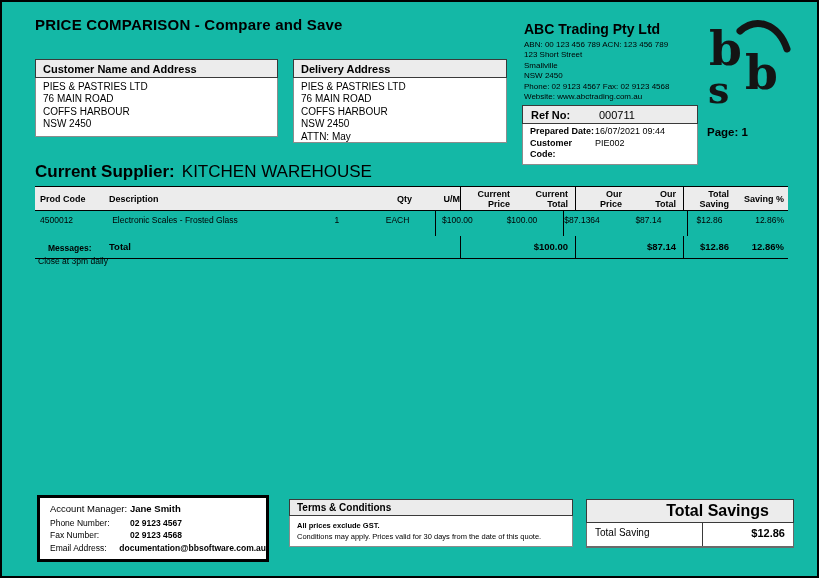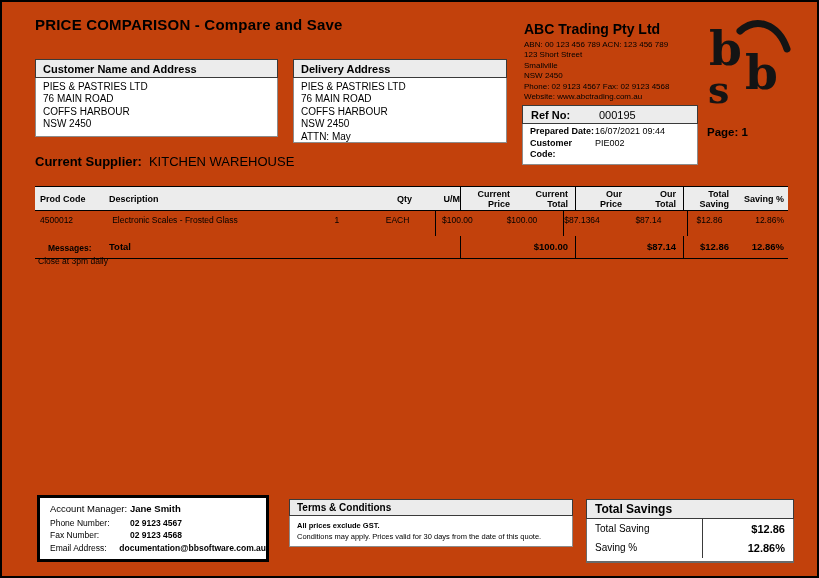--- a/index.html
+++ b/index.html
@@ -1,19 +1,19 @@
 <!DOCTYPE html>
 <html><head>
 <meta charset="utf-8">
 <style>
   * { margin:0; padding:0; box-sizing:border-box; }
   html,body { background:#ffffff; }
   .page {
     position:relative; width:819px; height:578px;
-    background:#c2410c; border:2px solid #000; overflow:hidden;
+    background:#14b8a6; border:2px solid #000; overflow:hidden;
     font-family:"Liberation Sans", sans-serif; color:#000;
   }
   .abs { position:absolute; }
 
   
   .title { left:33px; top:14px; font-size:15px; font-weight:bold; letter-spacing:.2px; }
 
   
   .company { left:522px; top:19px; }
   .company .cname { font-size:14px; font-weight:bold; margin-bottom:3px; }
@@ -42,21 +42,21 @@
   .ref-box .band { display:flex; font-size:11px; padding:3px 8px 2px 8px; }
   .ref-box .ref-label { font-weight:bold; width:68px; }
   .ref-box .ref-value { font-weight:normal; }
   .ref-box .bbody { padding:2px 7px 3px 7px; font-size:9px; line-height:11.5px; }
   .ref-row { display:flex; }
   .ref-row .rlabel { font-weight:bold; width:65px; }
 
   .page-num { left:705px; top:124px; font-size:11.5px; font-weight:bold; }
 
   
-  .supplier { left:33px; top:152px; font-size:13px; }
+  .supplier { left:33px; top:160px; font-size:17px; }
   .supplier .slabel { font-weight:bold; margin-right:7px; }
 
   
   .ctable { left:33px; top:160px; width:753px; }
   .trow { display:flex; width:753px; }
   .thead {
     height:25px; background:#ececec;
     border-top:1px solid #000; border-bottom:1px solid #000;
     font-weight:bold; font-size:9px; line-height:10px;margin-top:24px;
   }
@@ -93,22 +93,22 @@
   .am-row.first .alabel { width:80px; }
 
   
   .terms-box { left:287px; top:497px; width:284px; }
   .terms-box .band { font-size:10px; padding:2px 7px; }
   .terms-box .bbody { height:31px; font-size:7.5px; line-height:11px; padding:4px 7px; }
   .terms-box .t1 { font-weight:bold; }
 
   
   .savings-box { left:584px; top:497px; width:208px; }
-  .savings-box .band { font-size:12px; padding:2px 24px 2px 8px; }
-  .savings-box .bbody { padding:0; height:44px; border-color:#6a6a6a; border-bottom-width:2px; }
+  .savings-box .band { font-size:16px; padding:2px 24px 2px 8px;text-align:right; }
+  .savings-box .bbody { padding:0; height:25px; border-color:#6a6a6a; border-bottom-width:2px; }
   .sv-row { display:flex; height:19.5px; align-items:center; }
   .sv-row .svlabel { width:115px; font-size:10px; padding-left:8px; }
   .sv-row .svvalue {
     flex:1; text-align:right; font-size:11px; font-weight:bold;
     padding-right:8px; border-left:1px solid #3a3a3a; height:100%;
     display:flex; align-items:center; justify-content:flex-end;
   }
 </style>
 </head>
 <body>
@@ -151,21 +151,21 @@
       <div>76 MAIN ROAD</div>
       <div>COFFS HARBOUR</div>
       <div>NSW 2450</div>
       <div>ATTN: May</div>
     </div>
   </div>
 
   <div class="abs ref-box">
     <div class="band">
       <span class="ref-label">Ref No:</span>
-      <span class="ref-value">000195</span>
+      <span class="ref-value">000711</span>
     </div>
     <div class="bbody">
       <div class="ref-row">
         <span class="rlabel">Prepared Date:</span>
         <span>16/07/2021 09:44</span>
       </div>
       <div class="ref-row">
         <span class="rlabel">Customer Code:</span>
         <span>PIE002</span>
       </div>

